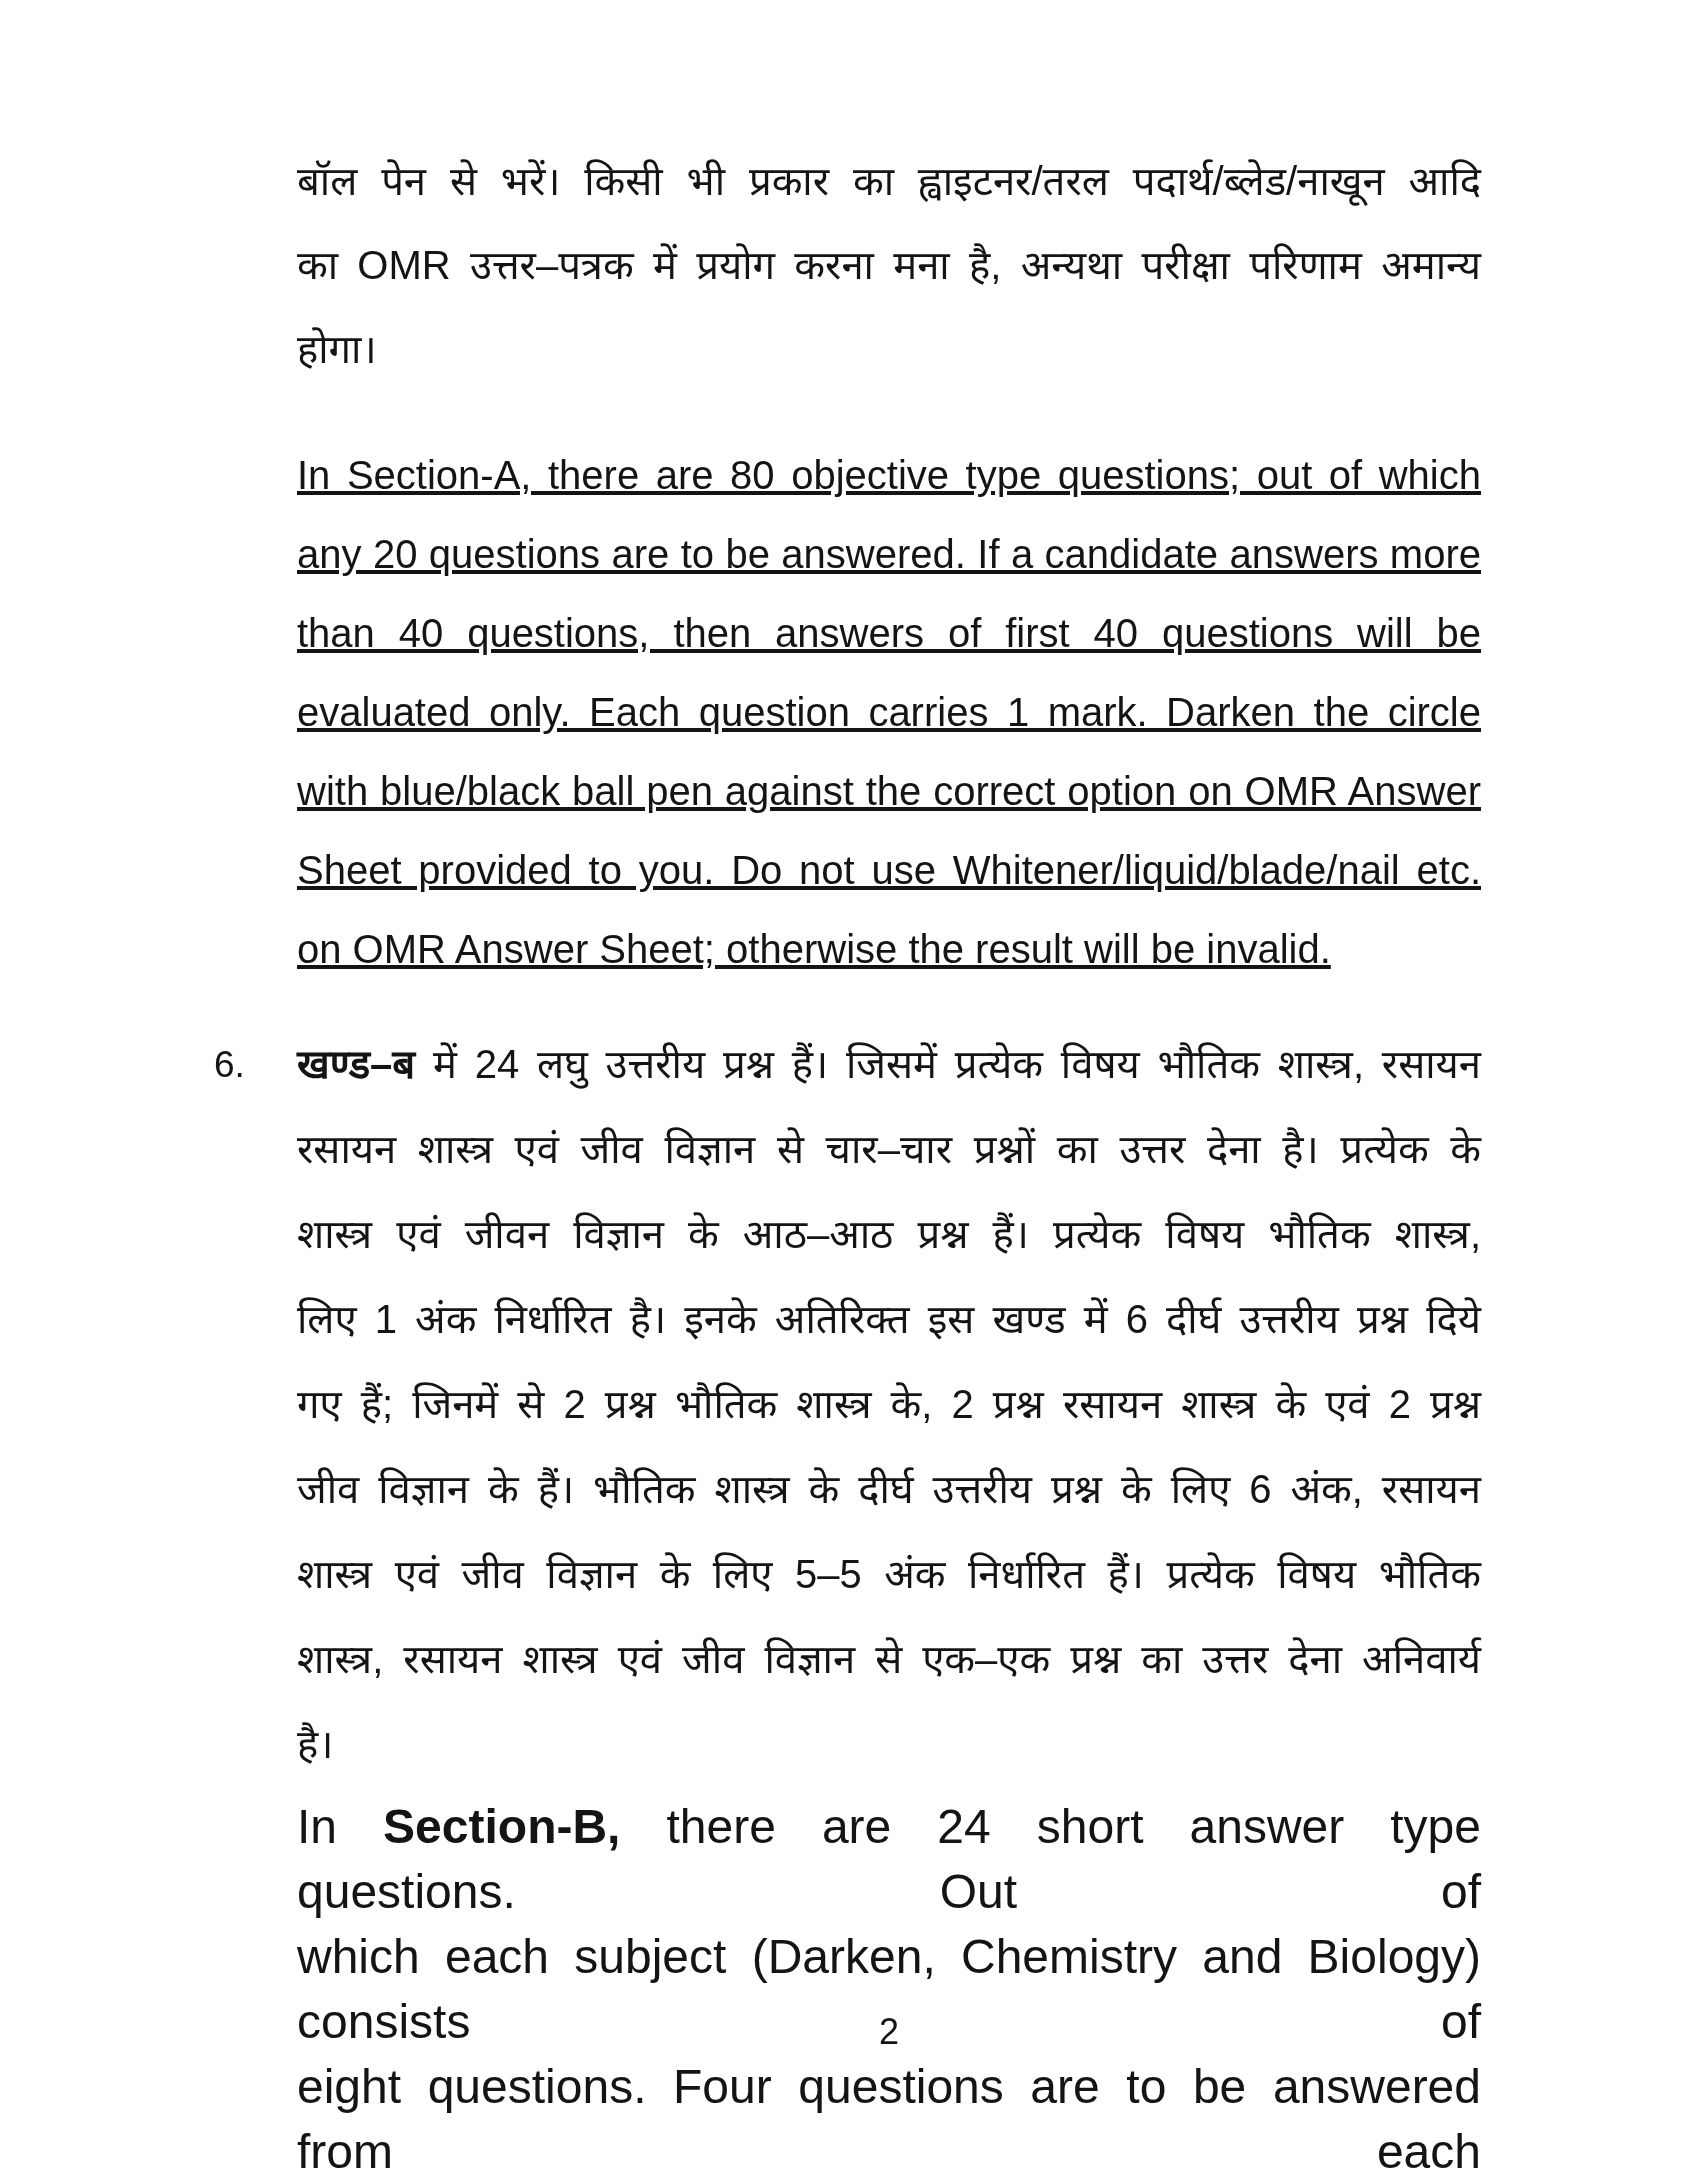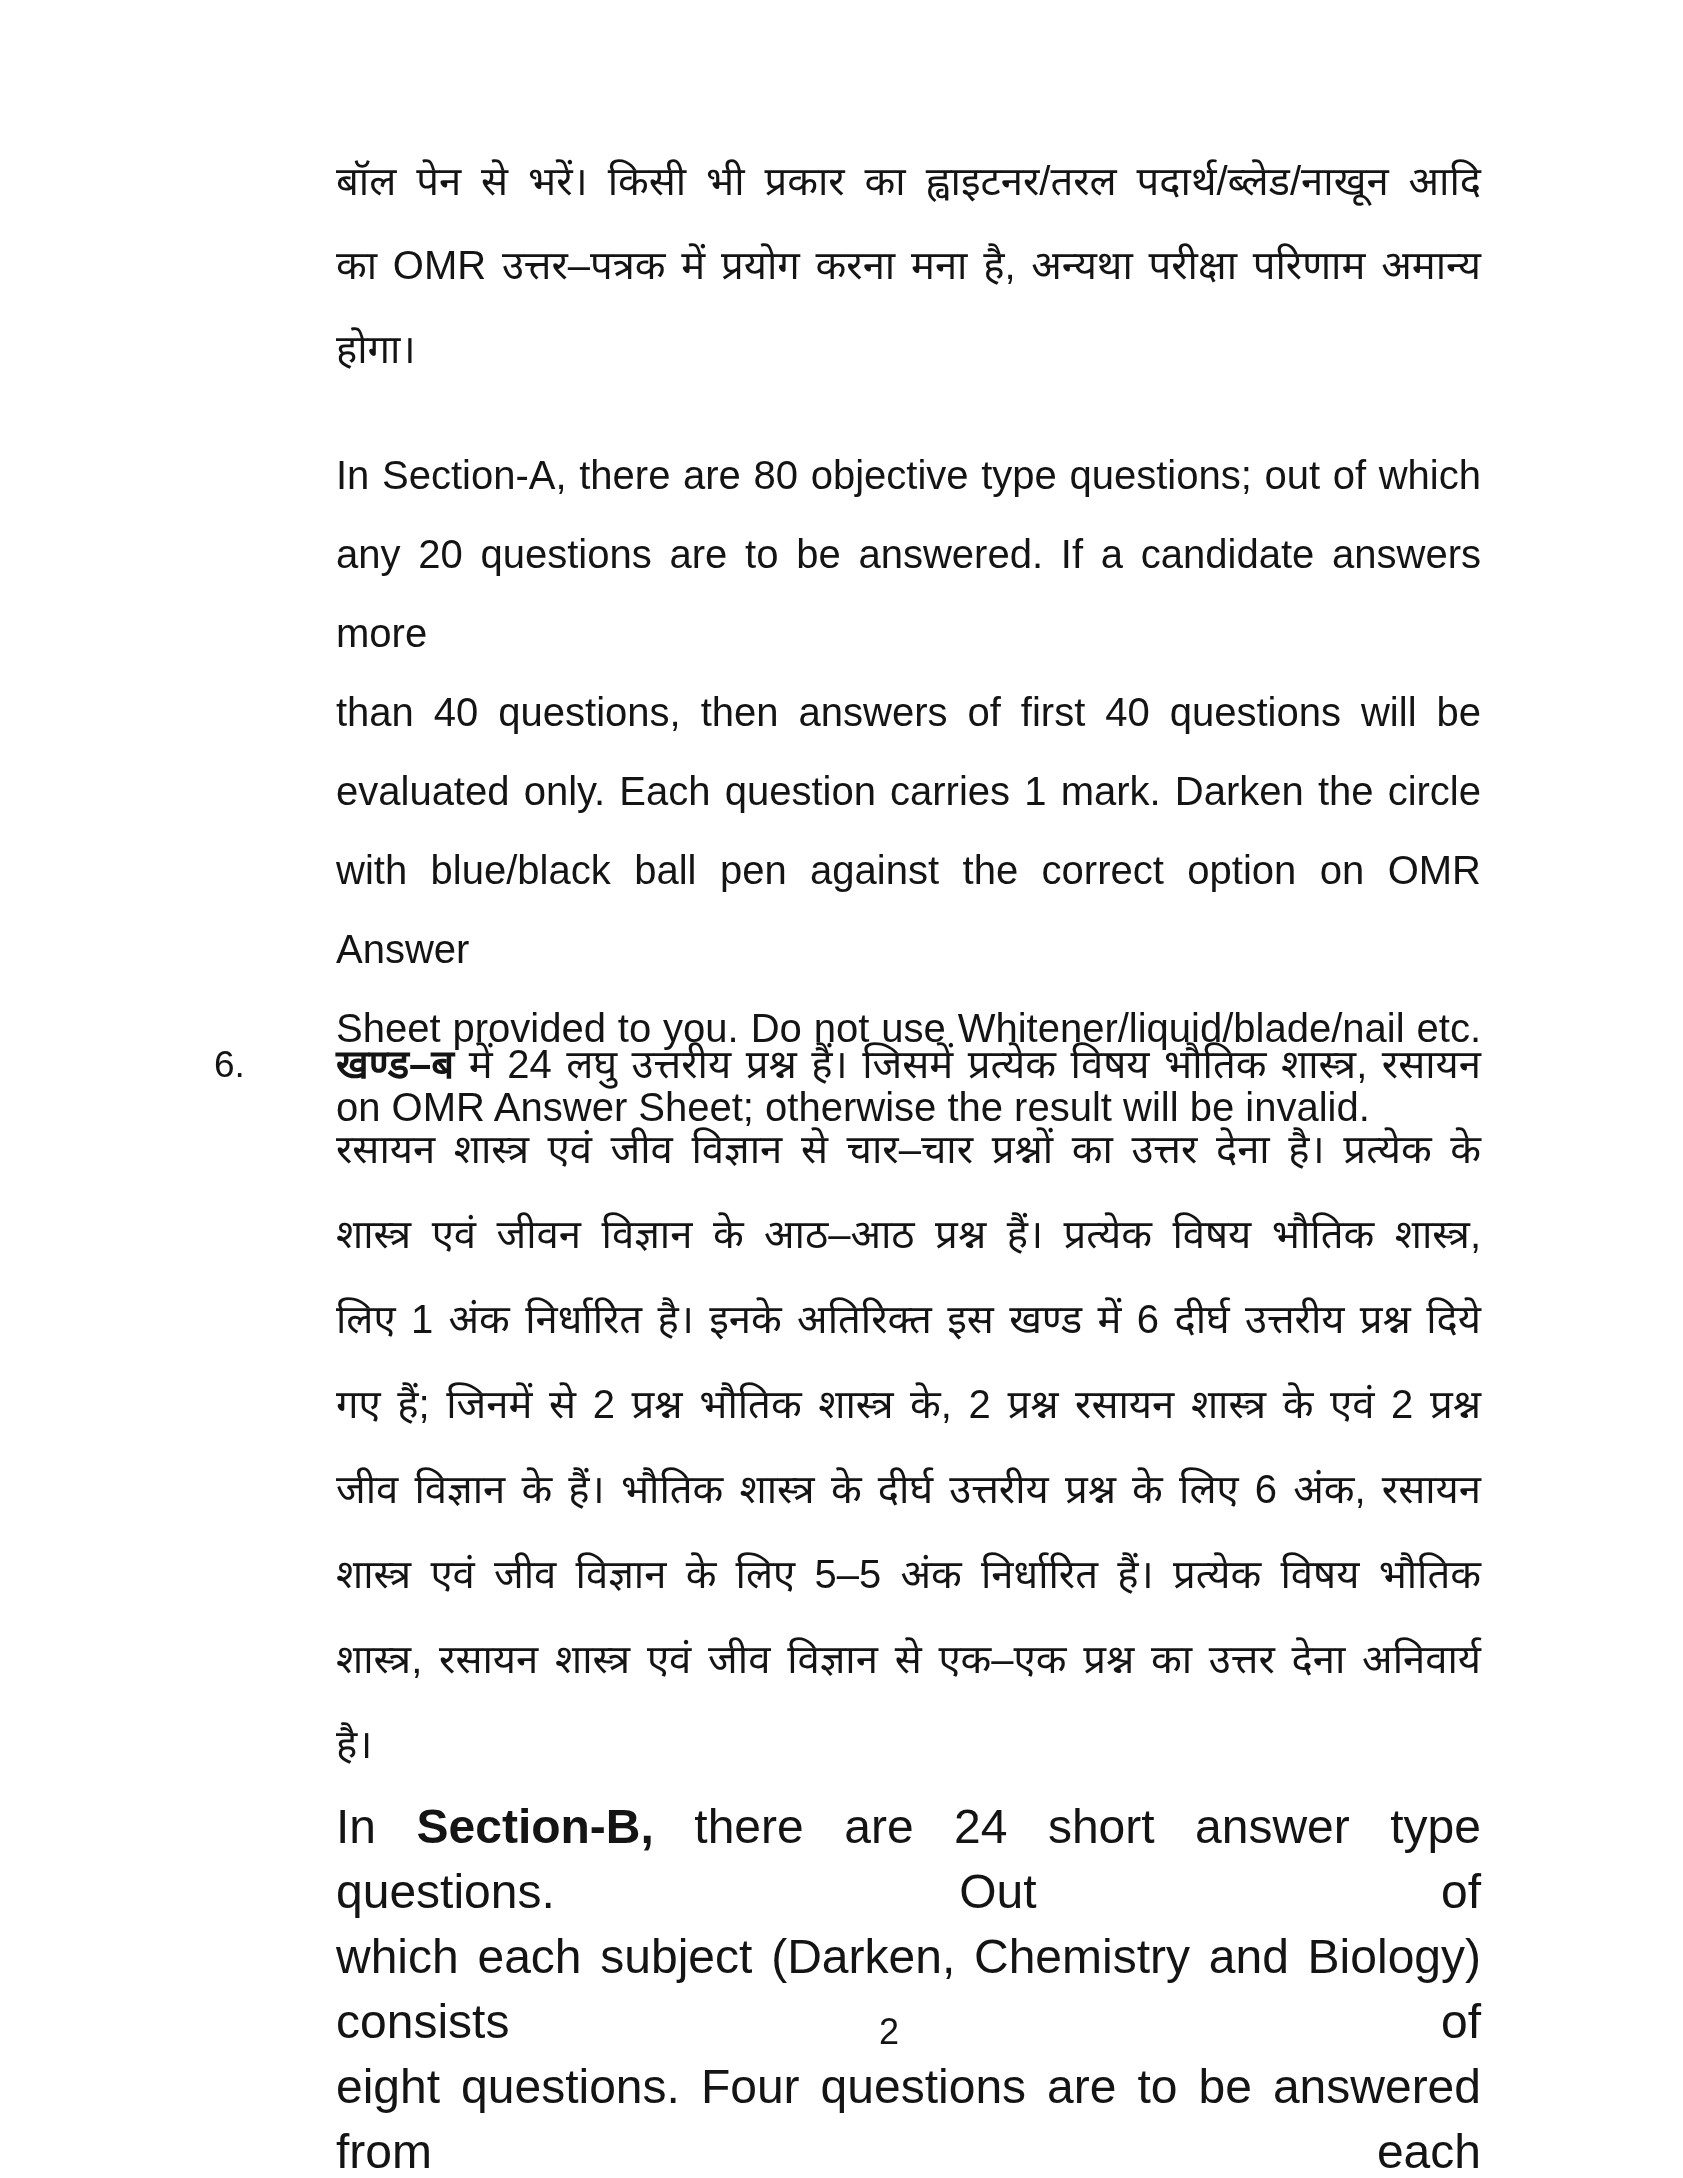--- a/index.html
+++ b/index.html
@@ -14,21 +14,20 @@
   }
   .textcol {
     position: absolute;
     left: 297px;
     width: 1184px;
   }
   .line {
     text-align: justify;
     text-align-last: justify;
     white-space: normal;
-    margin-left: 39px;
   }
   .line.lastline {
     text-align: right;
     text-align-last: left;
   }
   .hi-block   { font-size: 40px; line-height: 84px; }
   .en-block   { font-size: 40px; line-height: 79px; }
   .hi6-block  { font-size: 40px; line-height: 85px; }
   .en6-block  { font-size: 48px; line-height: 65px; }
   .bold { font-weight: bold; }
@@ -51,21 +50,21 @@
 <body>
 
 <div class="page">
 
   <div class="textcol hi-block" style="top:139px;">
     <div class="line">बॉल पेन से भरें। किसी भी प्रकार का ह्वाइटनर/तरल पदार्थ/ब्लेड/नाखून आदि</div>
     <div class="line">का OMR उत्तर–पत्रक में प्रयोग करना मना है, अन्यथा परीक्षा परिणाम अमान्य</div>
     <div class="line lastline">होगा।</div>
   </div>
 
-  <div class="textcol en-block" style="top:436px;">
+  <div class="textcol en-block" style="top:436px;text-decoration:underline;">
     <div class="line">In Section-A, there are 80 objective type questions; out of which</div>
     <div class="line">any 20 questions are to be answered. If a candidate answers more</div>
     <div class="line">than 40 questions, then answers of first 40 questions will be</div>
     <div class="line">evaluated only. Each question carries 1 mark. Darken the circle</div>
     <div class="line">with blue/black ball pen against the correct option on OMR Answer</div>
     <div class="line">Sheet provided to you. Do not use Whitener/liquid/blade/nail etc.</div>
     <div class="line lastline">on OMR Answer Sheet; otherwise the result will be invalid.</div>
   </div>
 
   <div class="item-number" style="top:1022px;">6.</div>

